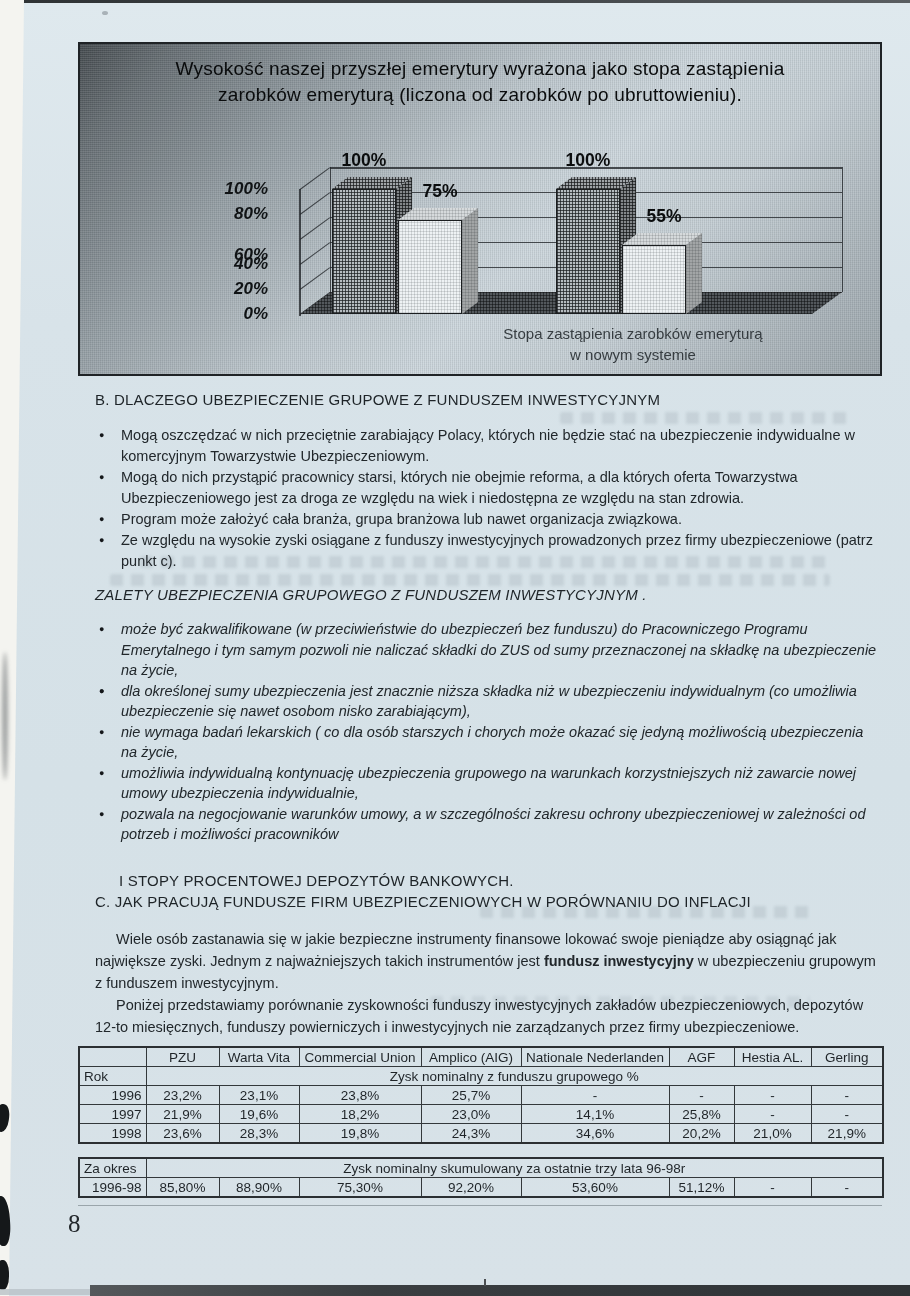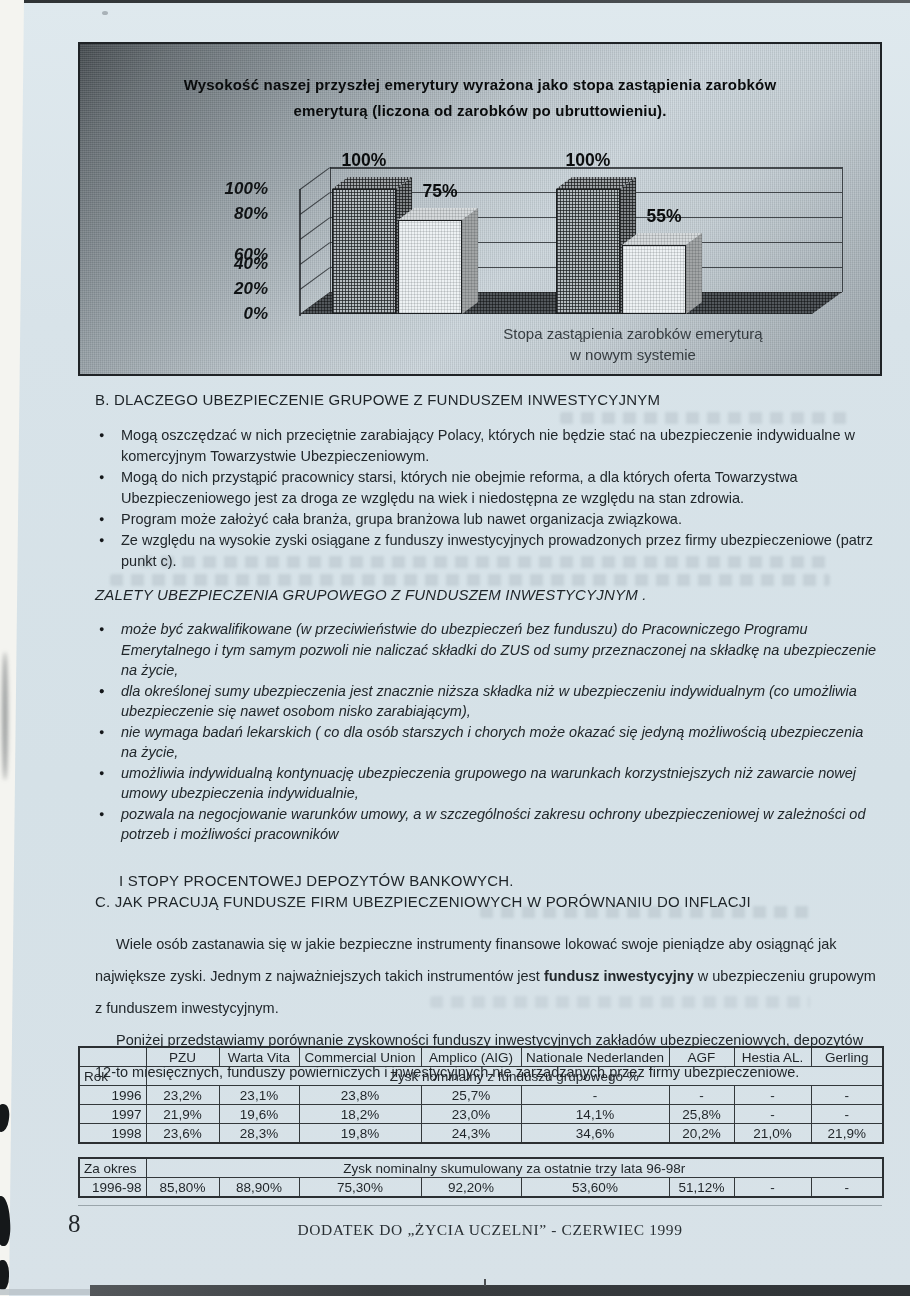--- a/index.html
+++ b/index.html
@@ -35,23 +35,22 @@
   .chart-box{
     position:absolute;left:78px;top:42px;width:804px;height:334px;
     border:2px solid #1f2326;box-sizing:border-box;
     background-image:
       repeating-linear-gradient(0deg,rgba(255,255,255,.10) 0 1px,transparent 1px 2px),
       repeating-linear-gradient(90deg,rgba(0,0,0,.08) 0 1px,transparent 1px 2px),
       linear-gradient(133deg,#454b4f 0%,#676f74 9%,#949ea4 26%,#bcc6cc 44%,#ccd6dc 58%,#c3cdd3 72%,#aab4ba 88%,#9ca6ac 100%);
   }
   .chart-title{
     position:absolute;left:80px;right:80px;top:12px;text-align:center;
-    font-size:15px;line-height:26px;font-weight:bold;color:#0a0c0d;
+    font-size:19px;line-height:26px;font-weight:normal;color:#0a0c0d;
     letter-spacing:.2px;
-    margin-top:16px;
   }
   .chart-plot{position:absolute;inset:0;}
   .grid{position:absolute;background:#23272a;opacity:.8;}
   .diag{transform-origin:0 50%;transform:rotate(-36.3deg);}
   .floor{position:absolute;background-color:#53585c;
     background-image:
       repeating-linear-gradient(0deg,rgba(10,12,13,.5) 0 1px,transparent 1px 3px),
       repeating-linear-gradient(90deg,rgba(10,12,13,.5) 0 1px,transparent 1px 3px);}
   .ytick{position:absolute;text-align:right;font-style:italic;font-weight:bold;
     font-size:17px;line-height:24px;height:24px;color:#101315;}
@@ -73,21 +72,21 @@
   .front-dark,.front-light{border:1px solid #1b1e20;box-sizing:border-box;}
   .dlabel{position:absolute;text-align:center;font-weight:bold;font-size:17.5px;color:#0b0d0e;}
   .cat{position:absolute;text-align:center;font-size:15px;line-height:21px;color:#2c3236;opacity:.92;}
   
   .sec{position:absolute;left:95px;width:788px;}
   .sec-head{font-size:15px;line-height:21px;color:#1e2428;letter-spacing:.2px;}
   ul.blist{list-style:none;margin:0;padding:0;font-size:14.5px;line-height:21px;color:#21272b;}
   ul.blist li{position:relative;padding-left:26px;}
   ul.blist .dot{position:absolute;left:4px;top:0;font-size:9px;color:#14171a;}
   .italic, .italic li{font-style:italic;}
-  .para{margin:0;font-size:14.5px;line-height:32px;text-indent:21px;color:#21272b;}
+  .para{margin:0;font-size:14.5px;line-height:22px;text-indent:21px;color:#21272b;}
   .c-head2{padding-left:24px;}
   
   table.scan{border-collapse:collapse;table-layout:fixed;width:806px;
     font-size:13.5px;color:#1f2428;border:2px solid #2b2f32;}
   table.scan td{border:1px solid #33383b;height:18px;padding:0 4px;text-align:center;
     white-space:nowrap;overflow:hidden;}
   table.scan td.corner{text-align:left;}
   table.scan td.year{text-align:right;}
   .tbl1{position:absolute;left:78px;top:1046px;}
   .tbl2{position:absolute;left:78px;top:1157px;}
@@ -272,21 +271,20 @@
           <td>53,60%</td>
           <td>51,12%</td>
           <td>-</td>
           <td>-</td>
         </tr>
       </tbody>
     </table>
   <div class="under-rule"></div>
 
   <div class="page-num">8</div>
-  <div class="footer-text">DODATEK DO „ŻYCIA UCZELNI” - CZERWIEC 1999</div>
 </div>
 
 <div class="top-edge"></div>
 <div class="left-strip"></div>
 <div class="strip-smudge"></div>
 <div class="speck"></div>
 <div class="blob blob1"></div>
 <div class="blob blob2"></div>
 <div class="blob blob3"></div>
 <div class="bottom-shadow"></div>

